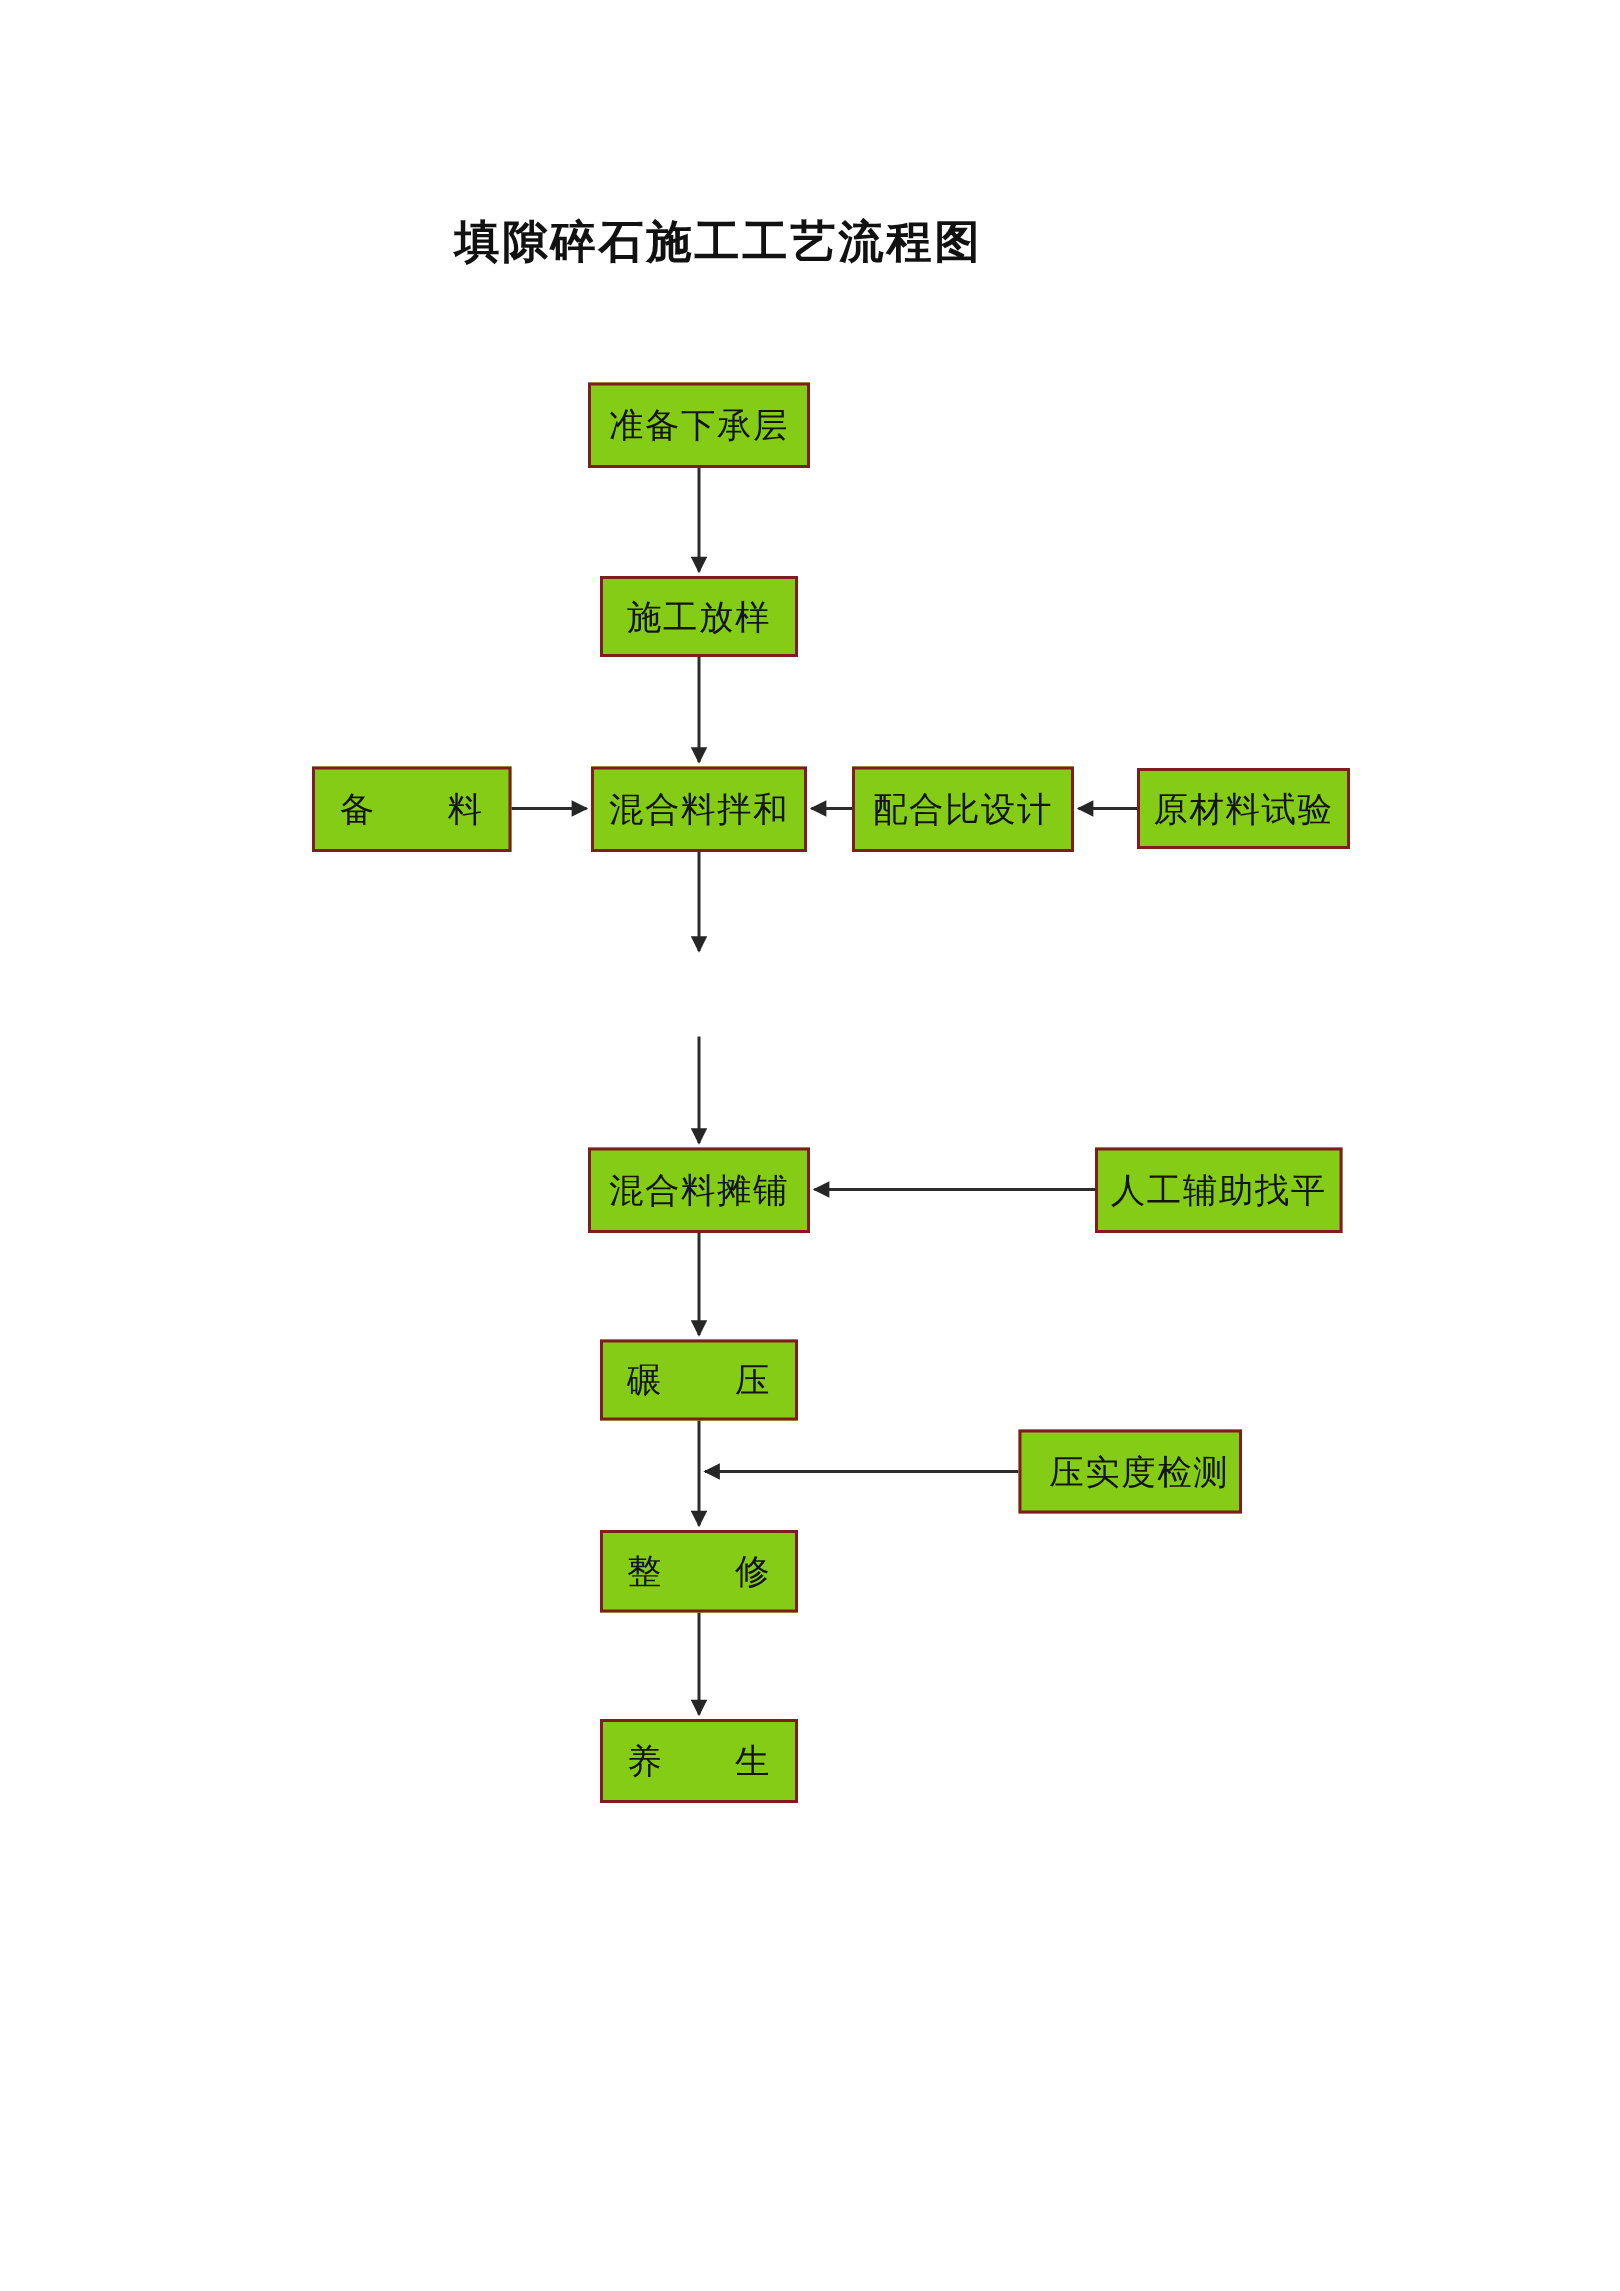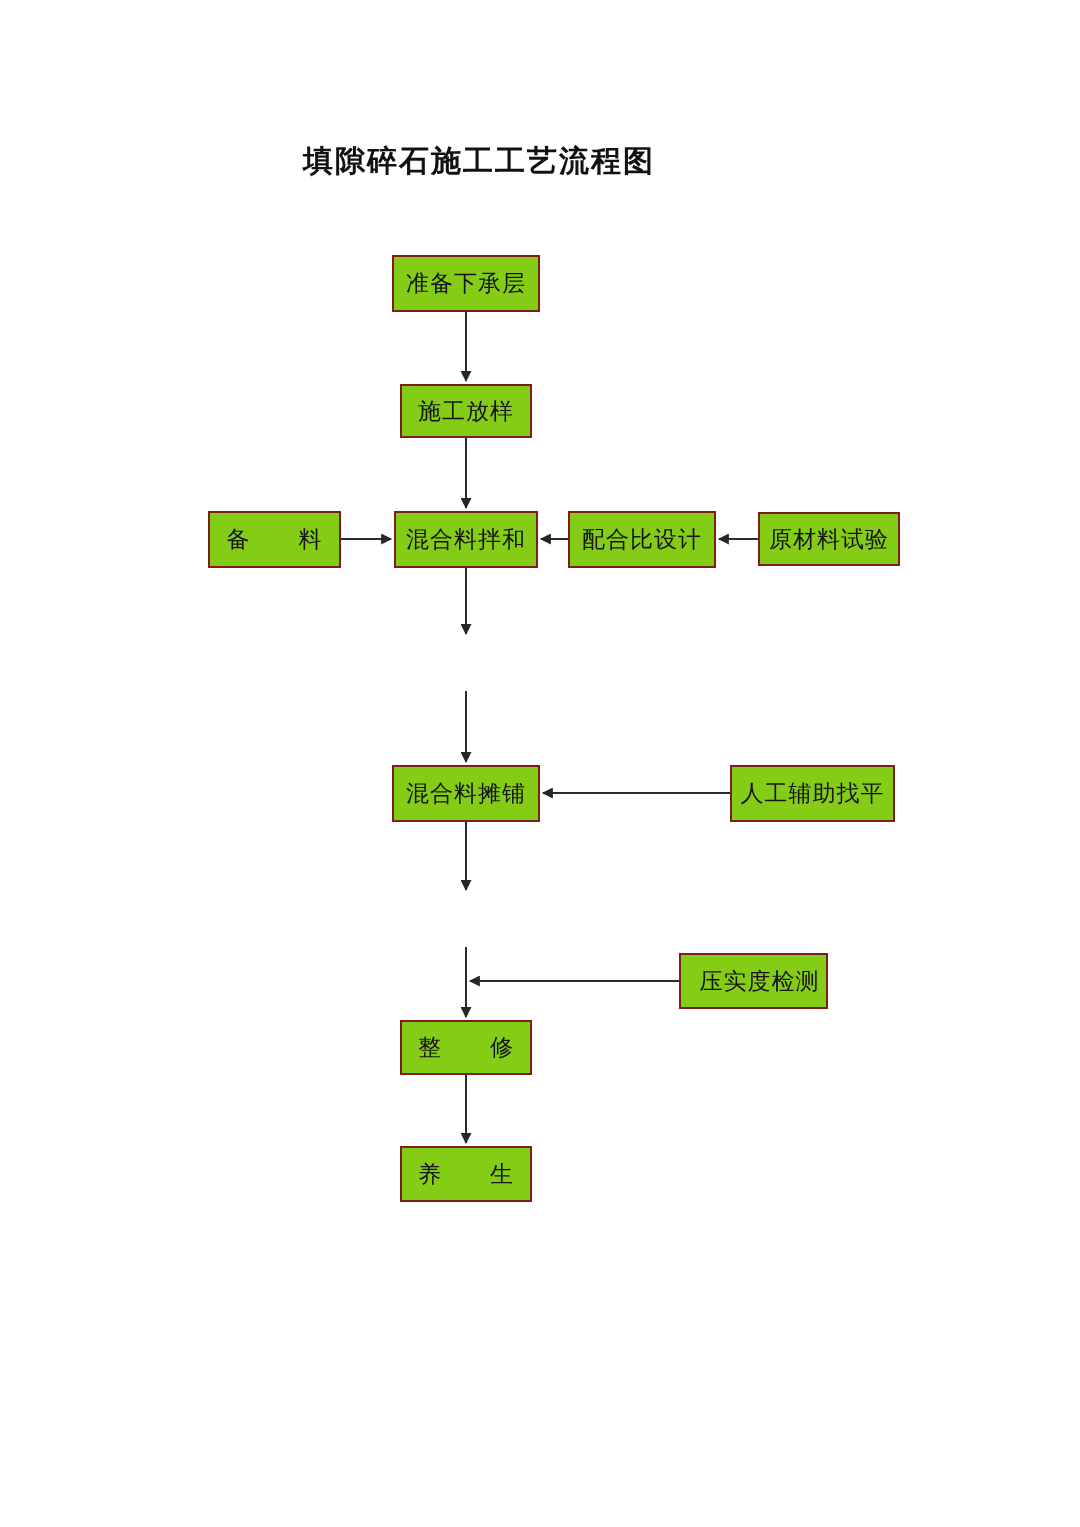--- a/index.html
+++ b/index.html
@@ -80,17 +80,18 @@
   </svg>
 
   <div class="node" style="left:392px; top:255px;  width:148px; height:57px;">准备下承层</div>
   <div class="node" style="left:400px; top:384px;  width:132px; height:54px;">施工放样</div>
   <div class="node" style="left:208px; top:511px;  width:133px; height:57px;">备　　料</div>
   <div class="node" style="left:568px; top:511px;  width:148px; height:57px;">配合比设计</div>
   <div class="node" style="left:394px; top:511px;  width:144px; height:57px;">混合料拌和</div>
   <div class="node" style="left:758px; top:512px;  width:142px; height:54px;">原材料试验</div>
   <div class="node" style="left:392px; top:765px;  width:148px; height:57px;">混合料摊铺</div>
   <div class="node" style="left:730px; top:765px;  width:165px; height:57px;">人工辅助找平</div>
+  <div class="node" style="left:400px; top:893px;  width:132px; height:54px;">碾　　压</div>
   <div class="node" style="left:679px; top:953px;  width:149px; height:56px;padding-left:12px;">压实度检测</div>
   <div class="node" style="left:400px; top:1146px; width:132px; height:56px;">养　　生</div>
   <div class="node" style="left:400px; top:1020px; width:132px; height:55px;">整　　修</div>
 
 </div>
 
 </body></html>

